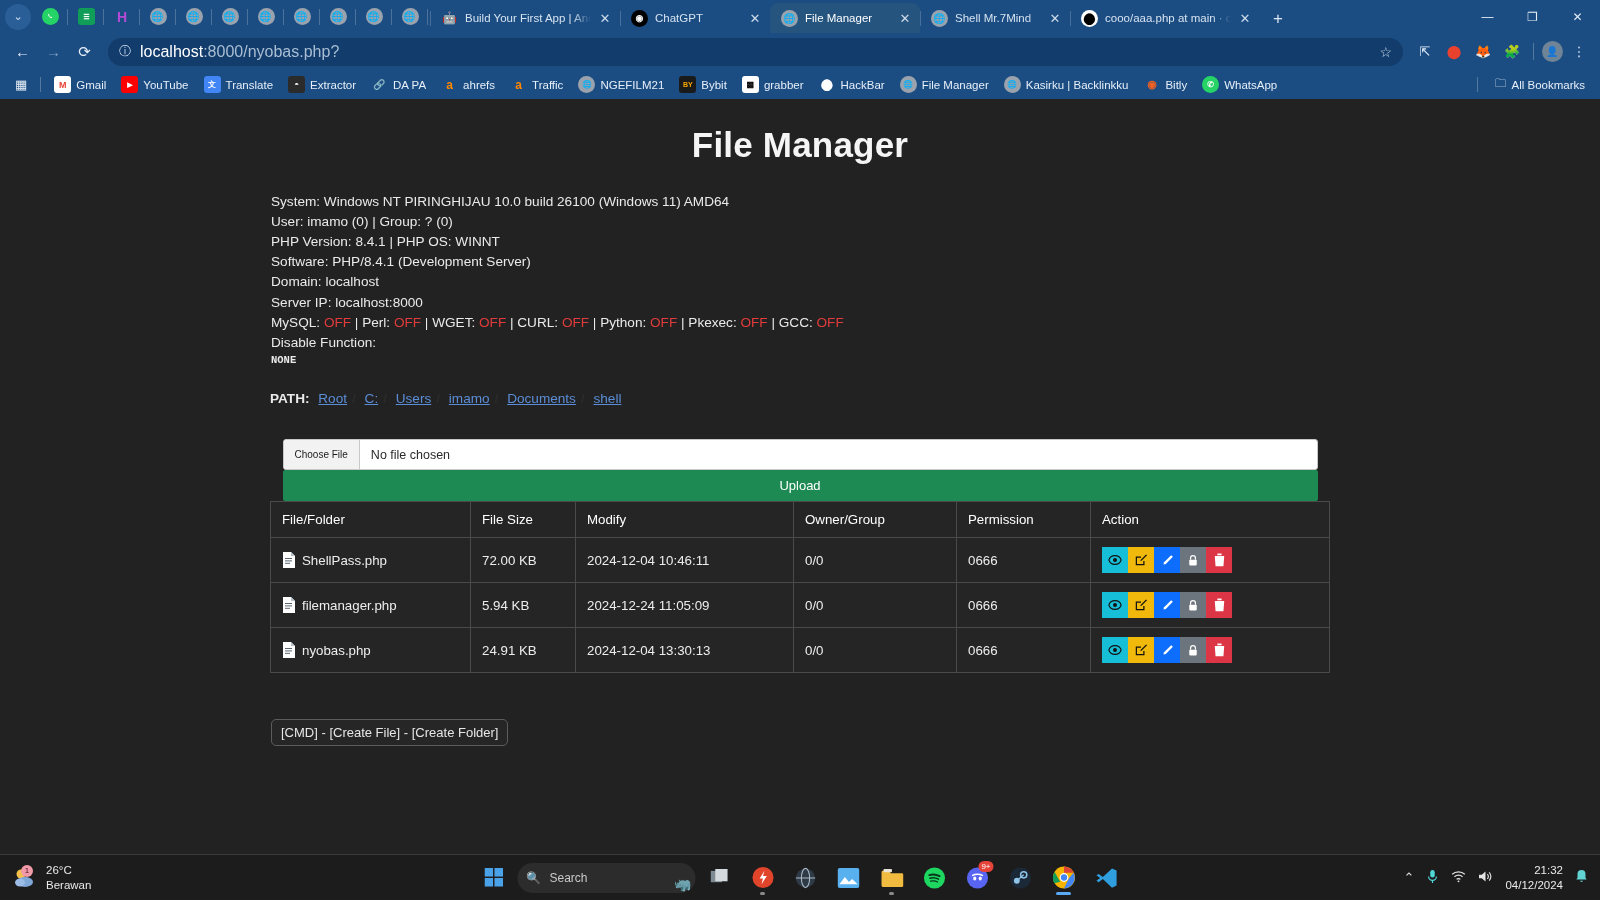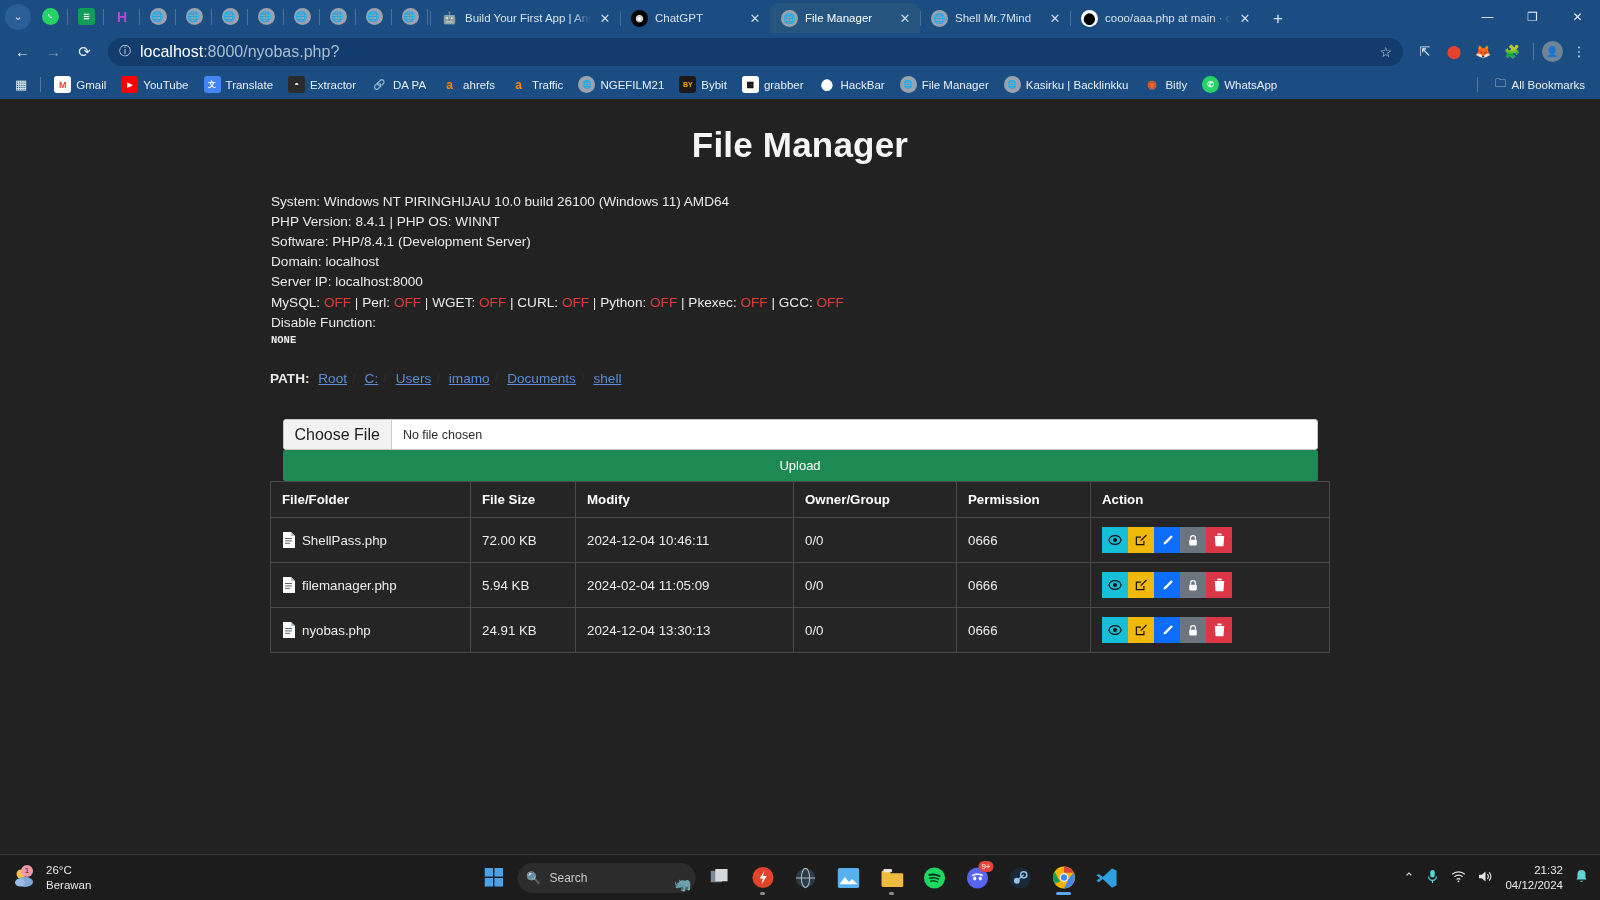--- a/index.html
+++ b/index.html
@@ -118,38 +118,38 @@
   .pathline a { color: #5b8dd6; margin: 0 5px; text-decoration: underline; font-weight: normal; }
   .pathline .sl { color: #2b2b2b; }
 
   .uploadwrap { width: 1035px; margin: 33px auto 0 auto; }
   .filerow {
     height: 31px; background: #ffffff; border: 1px solid #c8c8c8; border-radius: 3px;
     display: flex; align-items: center; overflow: hidden;
   }
   .choosebtn {
     height: 29px; padding: 0 11px; background: #f2f2f2; border-right: 1px solid #c8c8c8;
-    display: flex; align-items: center; color: #1b1b1b; font-size: 16px;
+    display: flex; align-items: center; color: #1b1b1b; font-size: 10px;
   }
   .nofile { padding-left: 11px; color: #2b2b2b; font-size: 12.5px; }
   .uploadbtn {
     height: 31px; background: #1c8a52; color: #ffffff;
     display: flex; align-items: center; justify-content: center;
     font-size: 13px; border-radius: 2px;
   }
 
   h2.listtitle {
     font-size: 21px; font-weight: bold; color: #f2f2f2; margin: 20px 0 11px 1px;
   }
   table.files {
     width: 1060px; border-collapse: collapse; border: 1px solid #4a4a4a;
     font-size: 13.3px;
   }
   table.files th {
-    text-align: left; padding: 10px 11px; font-weight: bold; color: #ffffff;
+    text-align: left; padding: 10px 11px; font-weight: normal; color: #ffffff;
     border: 1px solid #4a4a4a; background: #252525;
   }
   table.files td {
     padding: 9px 11px; color: #ededed; border: 1px solid #4a4a4a; background: #252525;
     vertical-align: middle;
     margin-left: 28px;
   }
   .fname { display: flex; align-items: center; gap: 7px; }
   .fileicon { width: 13px; height: 16px; flex: 0 0 13px; }
   .actions { display: flex; gap: 0; }
@@ -384,20 +384,21 @@
   </div>
 
   <div class="viewport">
     <div class="page">
       <div class="container">
 
         <h1 class="title">File Manager</h1>
 
         <div class="sysinfo">
           <div>System: Windows NT PIRINGHIJAU 10.0 build 26100 (Windows 11) AMD64</div>
+          <div>User: imamo (0) | Group: ? (0)</div>
           <div>PHP Version: 8.4.1 | PHP OS: WINNT</div>
           <div>Software: PHP/8.4.1 (Development Server)</div>
           <div>Domain: localhost</div>
           <div>Server IP: localhost:8000</div>
           <div>
             <span>MySQL:</span>
             <span class="off">OFF</span> |
             <span>Perl:</span>
             <span class="off">OFF</span> |
             <span>WGET:</span>
@@ -508,21 +509,21 @@
                         <g fill="#5b6670">
                           <rect x="3" y="6" width="7" height="1"></rect>
                           <rect x="3" y="8.4" width="7" height="1"></rect>
                           <rect x="3" y="10.8" width="5" height="1"></rect>
                         </g>
                       </svg></span>
                   <a href="#" style="color:#ededed;text-decoration:none;">filemanager.php</a>
                 </span>
               </td>
               <td>5.94 KB</td>
-              <td>2024-02-04 11:05:09</td>
+              <td>2024-12-24 11:05:09</td>
               <td>0/0</td>
               <td>0666</td>
               <td>
                 <span class="actions">
                   <span class="abtn view">
                       <svg width="14" height="14" viewBox="0 0 16 16">
                         <path d="M8 3C4.5 3 1.7 5.4 1 8c.7 2.6 3.5 5 7 5s6.3-2.4 7-5c-.7-2.6-3.5-5-7-5z" fill="none" stroke="#111" stroke-width="1.2"></path>
                         <circle cx="8" cy="8" r="2.3" fill="#111"></circle>
                       </svg>
                     </span>
@@ -601,20 +602,21 @@
                         <path d="M1.6 3.4h10.8L11.5 15H2.5z" fill="#fff"></path>
                         <rect x="4.6" y="0.6" width="4.8" height="2" fill="#fff"></rect>
                       </svg>
                     </span>
                 </span>
               </td>
             </tr>
           </tbody>
         </table>
 
+        <div class="cmdbar">[CMD] - [Create File] - [Create Folder]</div>
       </div>
     </div>
   </div>
 
   <div class="taskbar">
     <div class="weather">
       <div style="position:relative;width:26px;height:24px;">
         <svg width="26" height="24" viewBox="0 0 26 24">
           <circle cx="9" cy="8" r="4.5" fill="#f5c04a"></circle>
           <ellipse cx="13" cy="16" rx="8" ry="5" fill="#7fa7d8"></ellipse>

